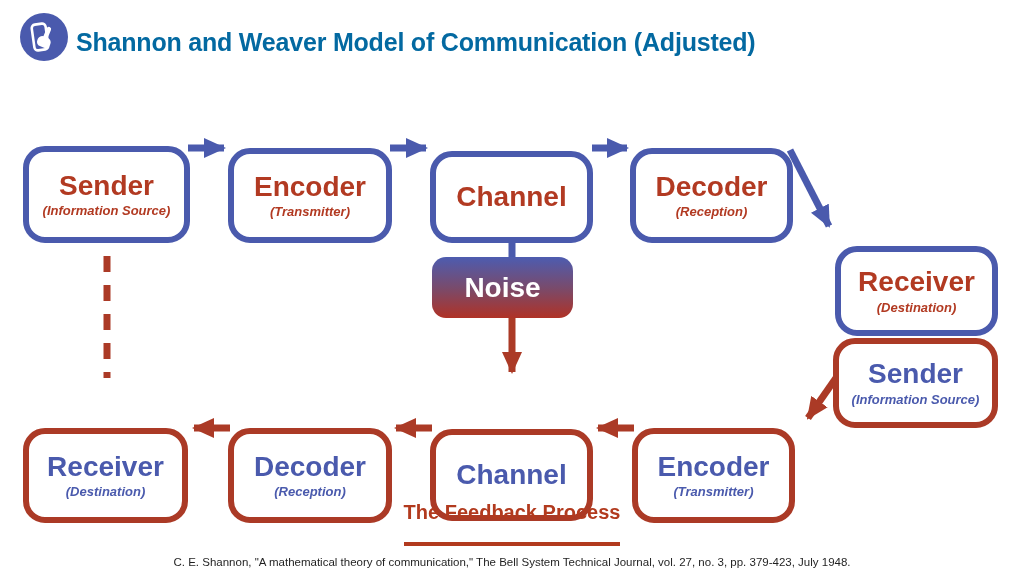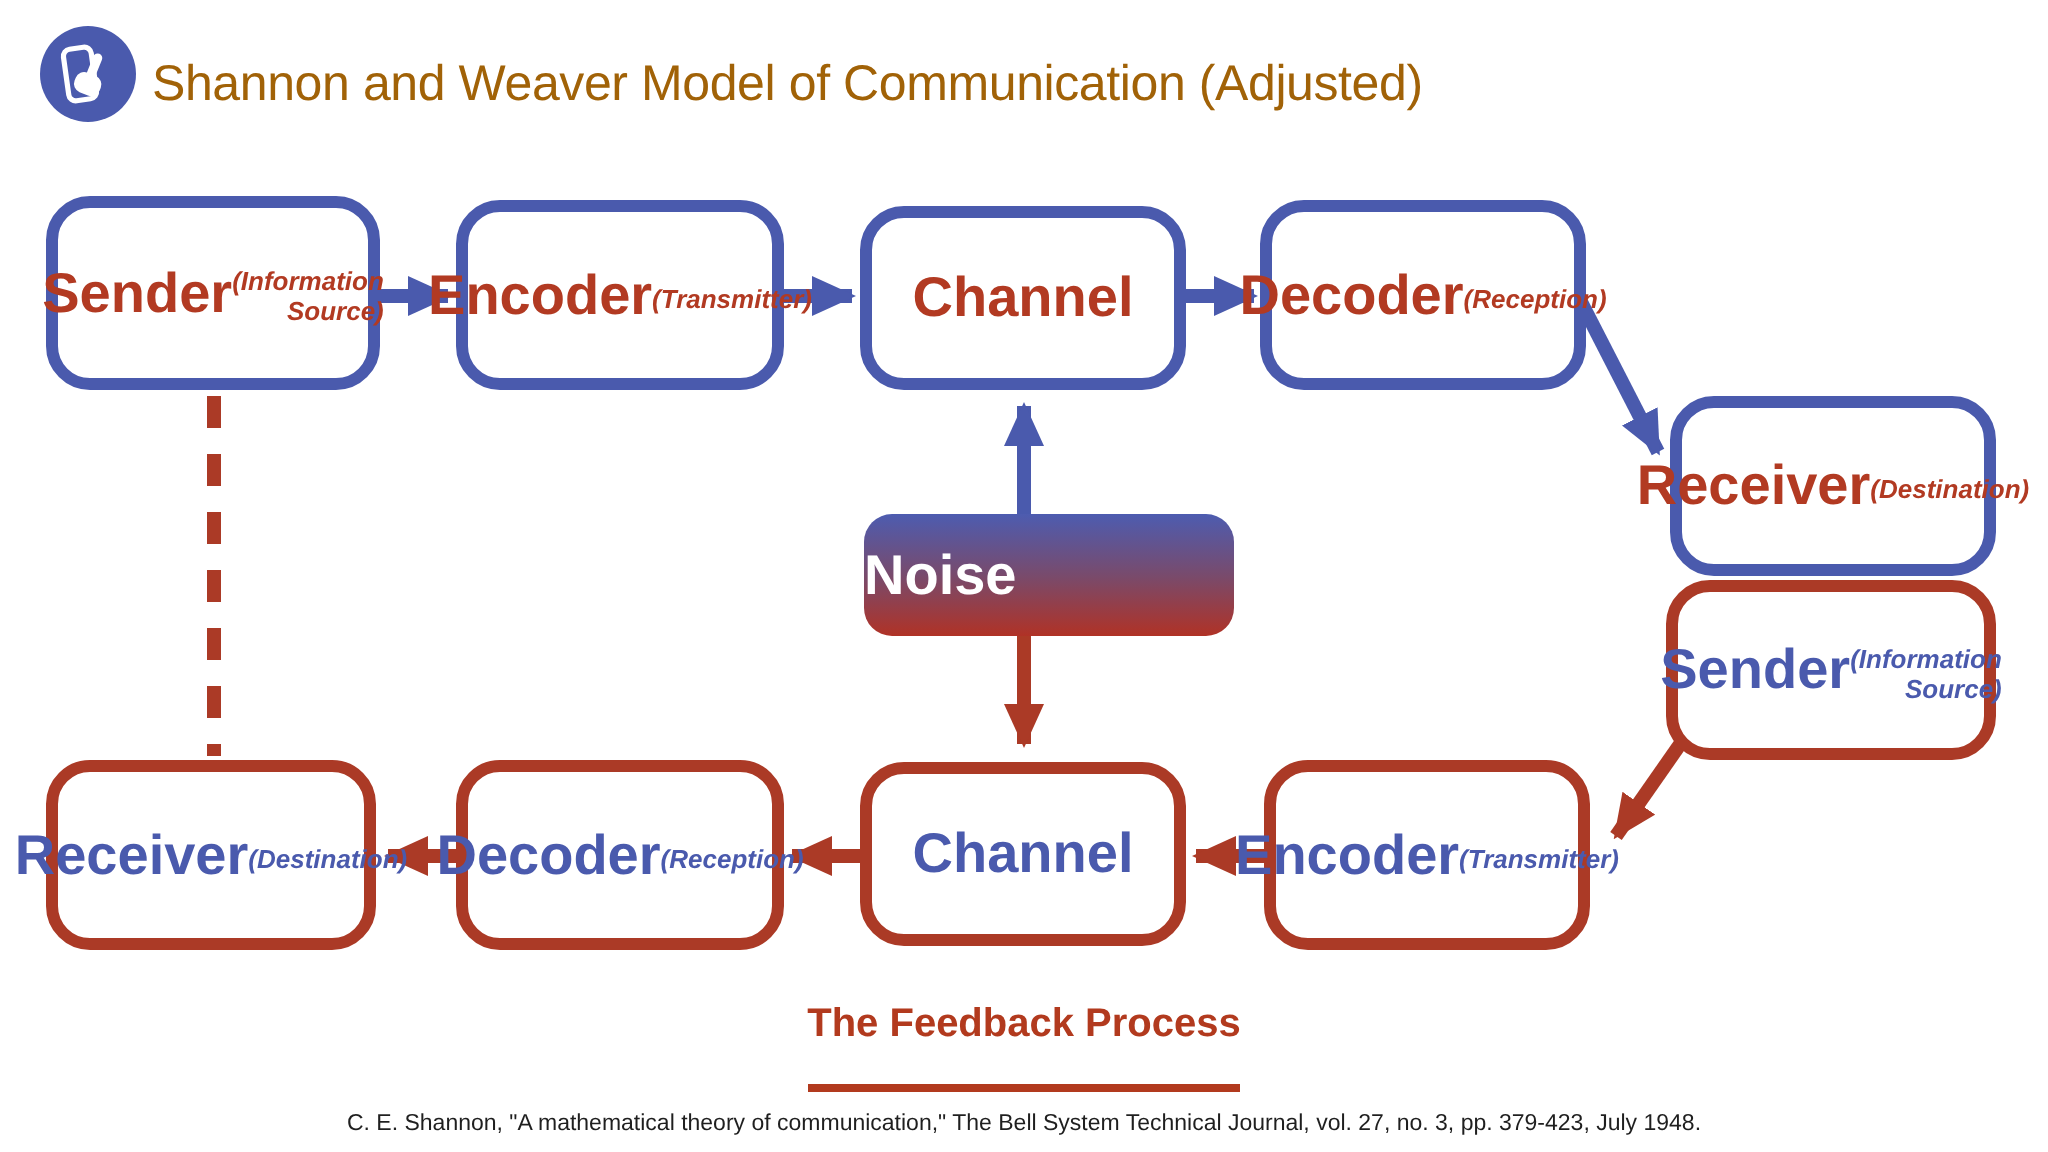--- a/index.html
+++ b/index.html
@@ -9,43 +9,43 @@
     --text-blue:#4a5aad;
   }
   html,body{margin:0;padding:0;background:#ffffff;}
   .canvas{
     position:relative;width:1024px;height:576px;background:#ffffff;
     font-family:"Liberation Sans", sans-serif;overflow:hidden;
   }
   
   .hdr-icon{position:absolute;left:20px;top:13px;width:48px;height:48px;}
   .slide-title{
-    position:absolute;left:76px;top:28px;font-size:25px;font-weight:400;
-    color:#a16207;letter-spacing:-0.2px;white-space:nowrap;
+    position:absolute;left:76px;top:28px;font-size:25px;font-weight:700;
+    color:#0369a1;letter-spacing:-0.2px;white-space:nowrap;
   }
   
   .arrows{position:absolute;left:0;top:0;z-index:0;pointer-events:none;}
   
   .node{
     position:absolute;z-index:1;background:#ffffff;border-radius:22px;
-    display:flex;flex-direction:row;align-items:center;justify-content:center;
-    text-align:center;box-sizing:border-box;
+    display:flex;flex-direction:column;align-items:center;justify-content:center;
+    text-align:center;box-sizing:border-box;margin-top:48px;
   }
   .node.b{border:6px solid var(--blue);}
   .node.r{border:6px solid var(--red);}
   .node .label{font-size:28px;font-weight:700;line-height:1.05;}
   .node .sub{font-size:13px;font-style:italic;font-weight:600;margin-top:3px;text-align:right;}
   .node .sub:empty{display:none;}
   .node.b .label,.node.b .sub{color:var(--text-red);}
   .node.r .label,.node.r .sub{color:var(--text-blue);}
   
   .noise{
-    position:absolute;z-index:1;left:432px;top:257px;width:185px;height:61px;
+    position:absolute;z-index:1;left:432px;top:257px;width:141px;height:61px;
     border-radius:14px;background:linear-gradient(180deg,#4d5cb0 0%,#7a4a6a 52%,#b03226 100%);
-    display:flex;align-items:center;justify-content:flex-start;
+    display:flex;align-items:center;justify-content:center;
   }
   .noise .label{color:#ffffff;font-size:28px;font-weight:700;}
   
   .p-sender-top   {left:23px; top:98px; width:167px;height:97px;}
   .p-encoder-top  {left:228px;top:100px;width:164px;height:95px;}
   .p-channel-top  {left:430px;top:103px;width:163px;height:92px;}
   .p-decoder-top  {left:630px;top:100px;width:163px;height:95px;}
   .p-receiver-right{left:835px;top:198px;width:163px;height:90px;}
   .p-sender-right {left:833px;top:290px;width:165px;height:90px;}
   .p-receiver-bot {left:23px; top:380px;width:165px;height:95px;}

